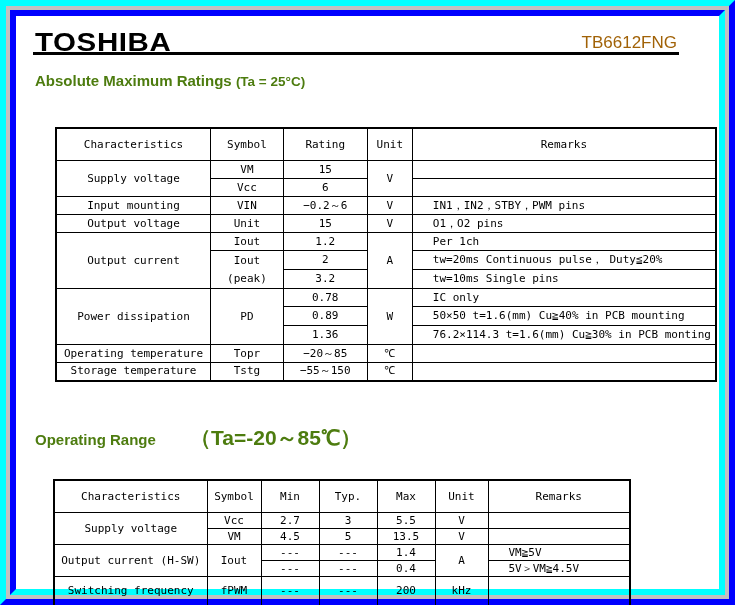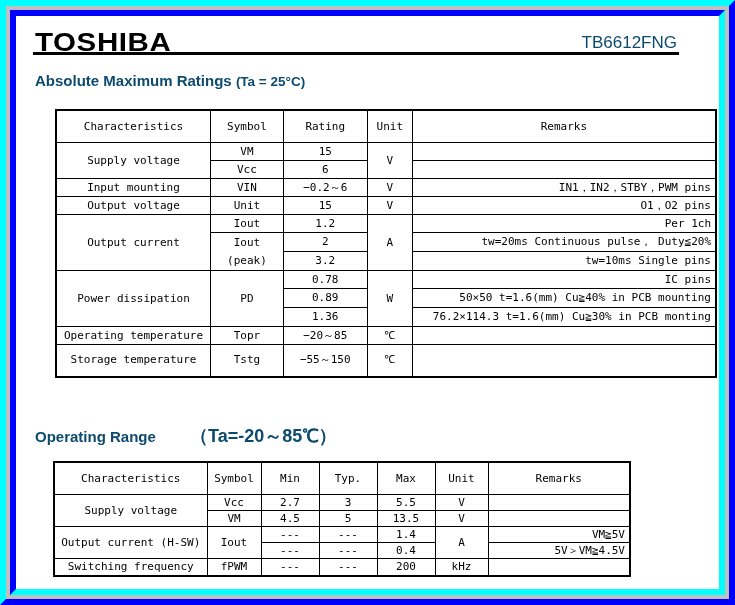--- a/index.html
+++ b/index.html
@@ -18,33 +18,33 @@
     border-style: solid; border-width: 6px;
     border-color: #0000ff #00ffff #00ffff #0000ff;
     background: #ffffff;
   }
   .logo {
     position: absolute; left: 35px; top: 28px;
     font-family: "Liberation Sans", sans-serif; font-weight: bold; font-size: 25px; letter-spacing: 0.5px;
     transform: scaleX(1.18); transform-origin: left top; color: #000;
   }
   .partno {
-    position: absolute; right: 58px; top: 33px; font-size: 17px; color: #0c4a6e; text-align: right;
+    position: absolute; right: 58px; top: 33px; font-size: 17px; color: #a16207; text-align: right;
   }
   .hrule { position: absolute; left: 33px; top: 52px; width: 646px; height: 3px; background: #000; }
-  .sec-title { position: absolute; font-weight: bold; font-size: 15px; color: #0c4a6e; }
+  .sec-title { position: absolute; font-weight: bold; font-size: 15px; color: #4d7c0f; }
   .sec-title .cond { font-size: 13.5px; }
   table.grid {
     position: absolute; border-collapse: collapse; border: 2px solid #000;
-    font-family: "DejaVu Sans Mono", monospace; font-size: 11px; color: #000;
+    font-family: "DejaVu Sans Mono", monospace; font-size: 11px; color: #000; margin-top: 18px;
   }
   table.grid td {
     border: 1px solid #000; padding: 0 4px; text-align: center; white-space: nowrap; line-height: 14px;
   }
-  table.grid td.left { text-align: right; padding-left: 20px; }
+  table.grid td.left { text-align: left; padding-left: 20px; }
   table.grid tr.head td { height: 31px; }
 </style>
 </head>
 <body>
 
 <div class="frame"></div>
 <div class="frame2"></div>
 <div class="frame3"></div>
 
 <div class="logo">TOSHIBA</div>
@@ -115,50 +115,50 @@
   </tr>
   <tr style="height:19px">
     <td>3.2</td>
     <td class="left">tw=10ms Single pins</td>
   </tr>
   <tr style="height:18px">
     <td rowspan="3">Power dissipation</td>
     <td rowspan="3">PD</td>
     <td>0.78</td>
     <td rowspan="3">W</td>
-    <td class="left">IC pins</td>
+    <td class="left">IC only</td>
   </tr>
   <tr style="height:19px">
     <td>0.89</td>
     <td class="left">50×50 t=1.6(mm) Cu≧40% in PCB mounting</td>
   </tr>
   <tr style="height:19px">
     <td>1.36</td>
     <td class="left">76.2×114.3 t=1.6(mm) Cu≧30% in PCB monting</td>
   </tr>
   <tr style="height:18px">
     <td>Operating temperature</td>
     <td>Topr</td>
     <td>−20～85</td>
     <td>℃</td>
     <td class="left"></td>
   </tr>
-  <tr style="height:32px">
+  <tr style="height:18px">
     <td>Storage temperature</td>
     <td>Tstg</td>
     <td>−55～150</td>
     <td>℃</td>
     <td class="left"></td>
   </tr>
 </tbody>
   </table>
 
 <div class="sec-title" style="left:35px; top:424px;">
   <span>Operating Range</span>
-  <span class="cond" style="margin-left:30px; font-size:18px;">（Ta=-20～85℃）</span>
+  <span class="cond" style="margin-left:30px; font-size:21px;">（Ta=-20～85℃）</span>
 </div>
 
 <table class="grid" style="left:53px; top:461px; width:578px;">
   <colgroup>
     <col style="width:153px">
       <col style="width:54px">
       <col style="width:58px">
       <col style="width:58px">
       <col style="width:58px">
       <col style="width:53px">
@@ -199,21 +199,21 @@
     <td>1.4</td>
     <td rowspan="2">A</td>
     <td class="left">VM≧5V</td>
   </tr>
   <tr style="height:16px">
     <td>---</td>
     <td>---</td>
     <td>0.4</td>
     <td class="left">5V＞VM≧4.5V</td>
   </tr>
-  <tr style="height:17px">
+  <tr style="height:30px">
     <td>Switching frequency</td>
     <td>fPWM</td>
     <td>---</td>
     <td>---</td>
     <td>200</td>
     <td>kHz</td>
     <td class="left"></td>
   </tr>
 </tbody>
   </table>

